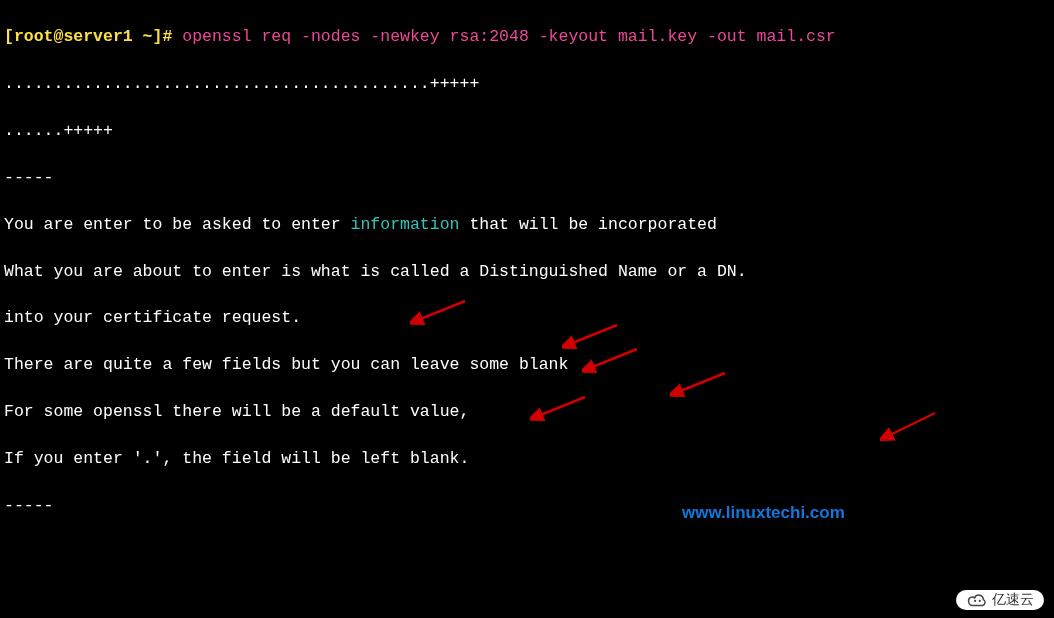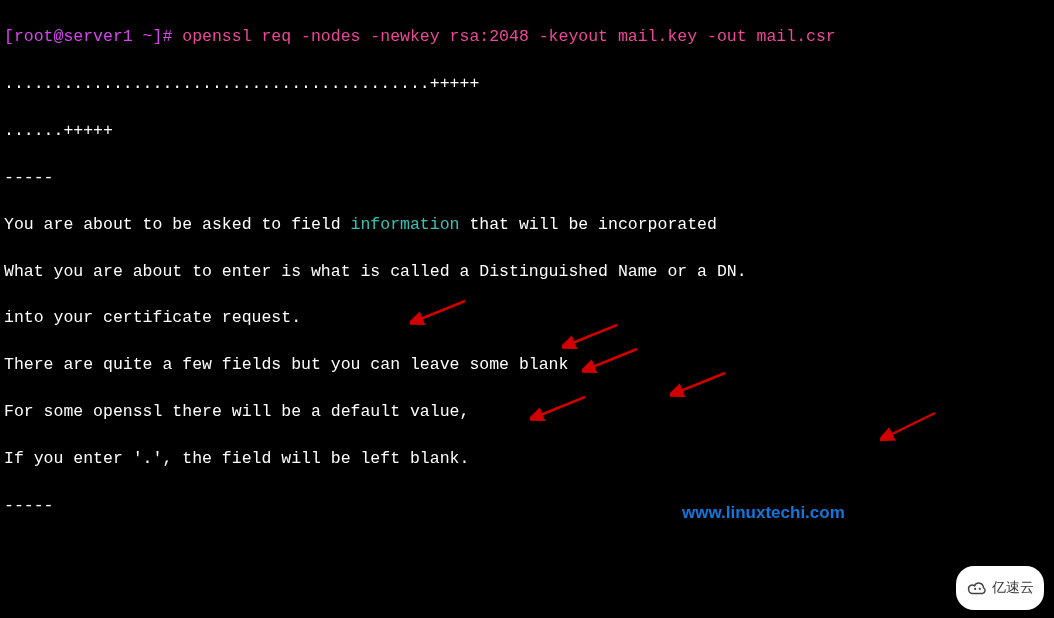--- a/index.html
+++ b/index.html
@@ -13,60 +13,60 @@
     width: 1054px;
     height: 618px;
     overflow: hidden;
     position: relative;
   }
   .terminal {
     padding: 2px 4px;
     white-space: pre;
     position: relative;
   }
-  .prompt-host { color: #d946ef; }
+  .prompt-host { color: #fde047; font-weight: bold; }
   .cmd { color: #ec4899; } 
   .kw  { color: #36c3b9; }
   .arrow {
     position: absolute;
     pointer-events: none;
   }
   .arrow svg { display: block; }
   .watermark {
     position:absolute;
     color:#1177dd;
     font-family: Arial, sans-serif;
     font-weight:bold;
     font-size:17px;
   }
   .logo-badge {
     position:absolute;
     right:10px;
     bottom:8px;
     background:#fff;
     border-radius:18px;
-    padding:12px 10px;
+    padding:0 10px;
     font-family: Liberation Sans, sans-serif;
     font-size:14px;
     color:#333;
     display:flex;
     align-items:center;
     gap:4px;
   }
   .cloud-svg { width:22px; height:16px; }
 </style>
 </head>
 <body>
 
 <div class="terminal">
 <div><span class="prompt-host">[root@server1 ~]#</span> <span class="cmd">openssl req -nodes -newkey rsa:2048 -keyout mail.key -out mail.csr</span></div>
 <div>...........................................+++++</div>
 <div>......+++++</div>
 <div>-----</div>
-<div><span>You are about to be asked to field </span><span class="kw">information</span><span> that will be incorporated</span></div>
+<div><span>You are enter to be asked to enter </span><span class="kw">information</span><span> that will be incorporated</span></div>
 <div>What you are about to enter is what is called a Distinguished Name or a DN.</div>
 <div>into your certificate request.</div>
 <div>There are quite a few fields but you can leave some blank</div>
 <div>For some openssl there will be a default value,</div>
 <div>If you enter '.', the field will be left blank.</div>
 <div>-----</div>
 
 
 
 

